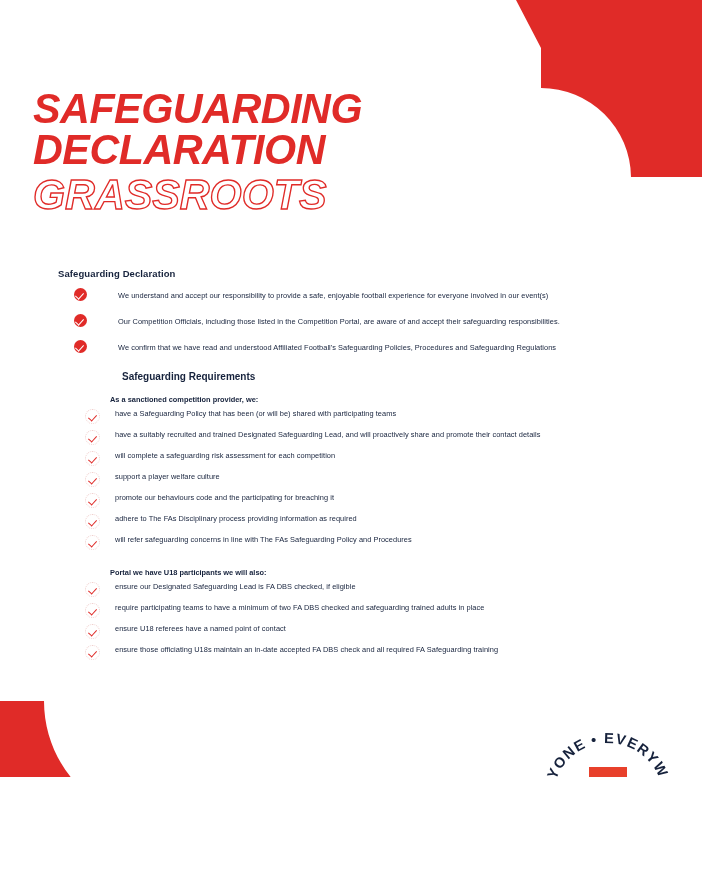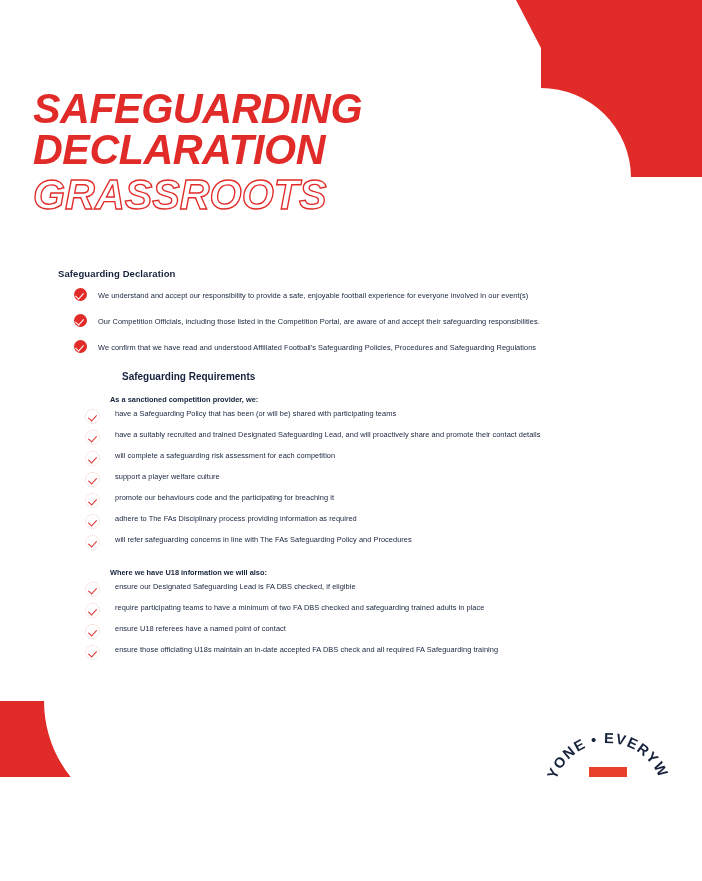--- a/index.html
+++ b/index.html
@@ -80,20 +80,21 @@
     margin-left: 58px;
   }
   .decl-list {
     margin-top: 10px;
     margin-left: 74px;
   }
   .decl-row {
     display: flex;
     align-items: center;
     margin-bottom: 14px;
+    gap: 20px;
   }
   .tick-solid {
     flex: 0 0 auto;
     width: 13px;
     height: 13px;
     border-radius: 50%;
     background: #E02B28;
     position: relative;
     margin-top: -1px;
   }
@@ -278,21 +279,21 @@
         <div class="req-row">
           <span class="tick-ghost"></span>
           <span class="req-text">adhere to The FAs Disciplinary process providing information as required</span>
         </div>
         <div class="req-row">
           <span class="tick-ghost"></span>
           <span class="req-text">will refer safeguarding concerns in line with The FAs Safeguarding Policy and Procedures</span>
         </div>
       </div>
 
-      <div class="req-sub">Where we have U18 information we will also:</div>
+      <div class="req-sub">Portal we have U18 participants we will also:</div>
 
       <div>
         <div class="req-row">
           <span class="tick-ghost"></span>
           <span class="req-text">ensure our Designated Safeguarding Lead is FA DBS checked, if eligible</span>
         </div>
         <div class="req-row">
           <span class="tick-ghost"></span>
           <span class="req-text">require participating teams to have a minimum of two FA DBS checked and safeguarding trained adults in place</span>
         </div>

